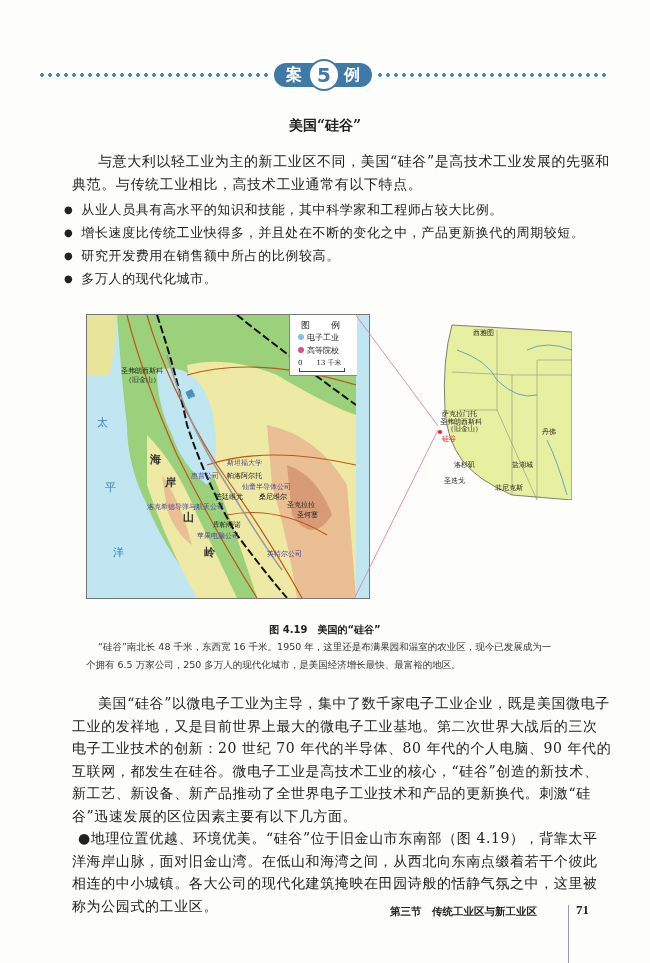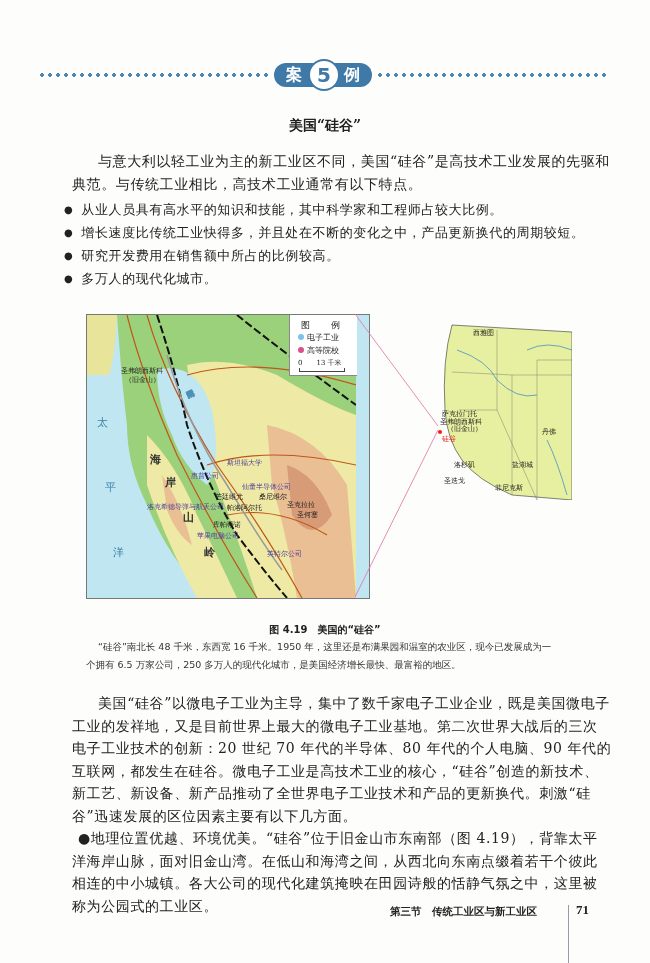--- a/index.html
+++ b/index.html
@@ -97,21 +97,21 @@
     <div class="row" style="top:30px;"><span class="dot" style="background:#d9508c;"></span><span>高等院校</span></div>
     <div class="scale">0　　13 千米</div>
     <div class="bar"></div>
   </div>
 
   <div class="ml" style="left:34px;top:51px;">圣弗朗西斯科</div>
   <div class="ml" style="left:38px;top:60px;">（旧金山）</div>
   <div class="ml bay" style="left:92px;top:70px;">圣弗朗西斯科湾</div>
   <div class="ml blue" style="left:140px;top:143px;">斯坦福大学</div>
   <div class="ml blue" style="left:104px;top:156px;">惠普公司</div>
-  <div class="ml" style="left:140px;top:156px;margin-top:32px;">帕洛阿尔托</div>
+  <div class="ml" style="left:140px;top:156px;">帕洛阿尔托</div>
   <div class="ml blue" style="left:155px;top:167px;">仙童半导体公司</div>
   <div class="ml" style="left:128px;top:177px;">芒廷维尤</div>
   <div class="ml" style="left:172px;top:177px;">桑尼维尔</div>
   <div class="ml" style="left:200px;top:185px;">圣克拉拉</div>
   <div class="ml blue" style="left:60px;top:187px;">洛克希德导弹与航天公司</div>
   <div class="ml" style="left:210px;top:195px;">圣何塞</div>
   <div class="ml" style="left:126px;top:205px;">库帕蒂诺</div>
   <div class="ml blue" style="left:110px;top:216px;">苹果电脑公司</div>
   <div class="ml blue" style="left:180px;top:234px;">英特尔公司</div>
   <div class="ml sea" style="left:10px;top:100px;">太</div>

